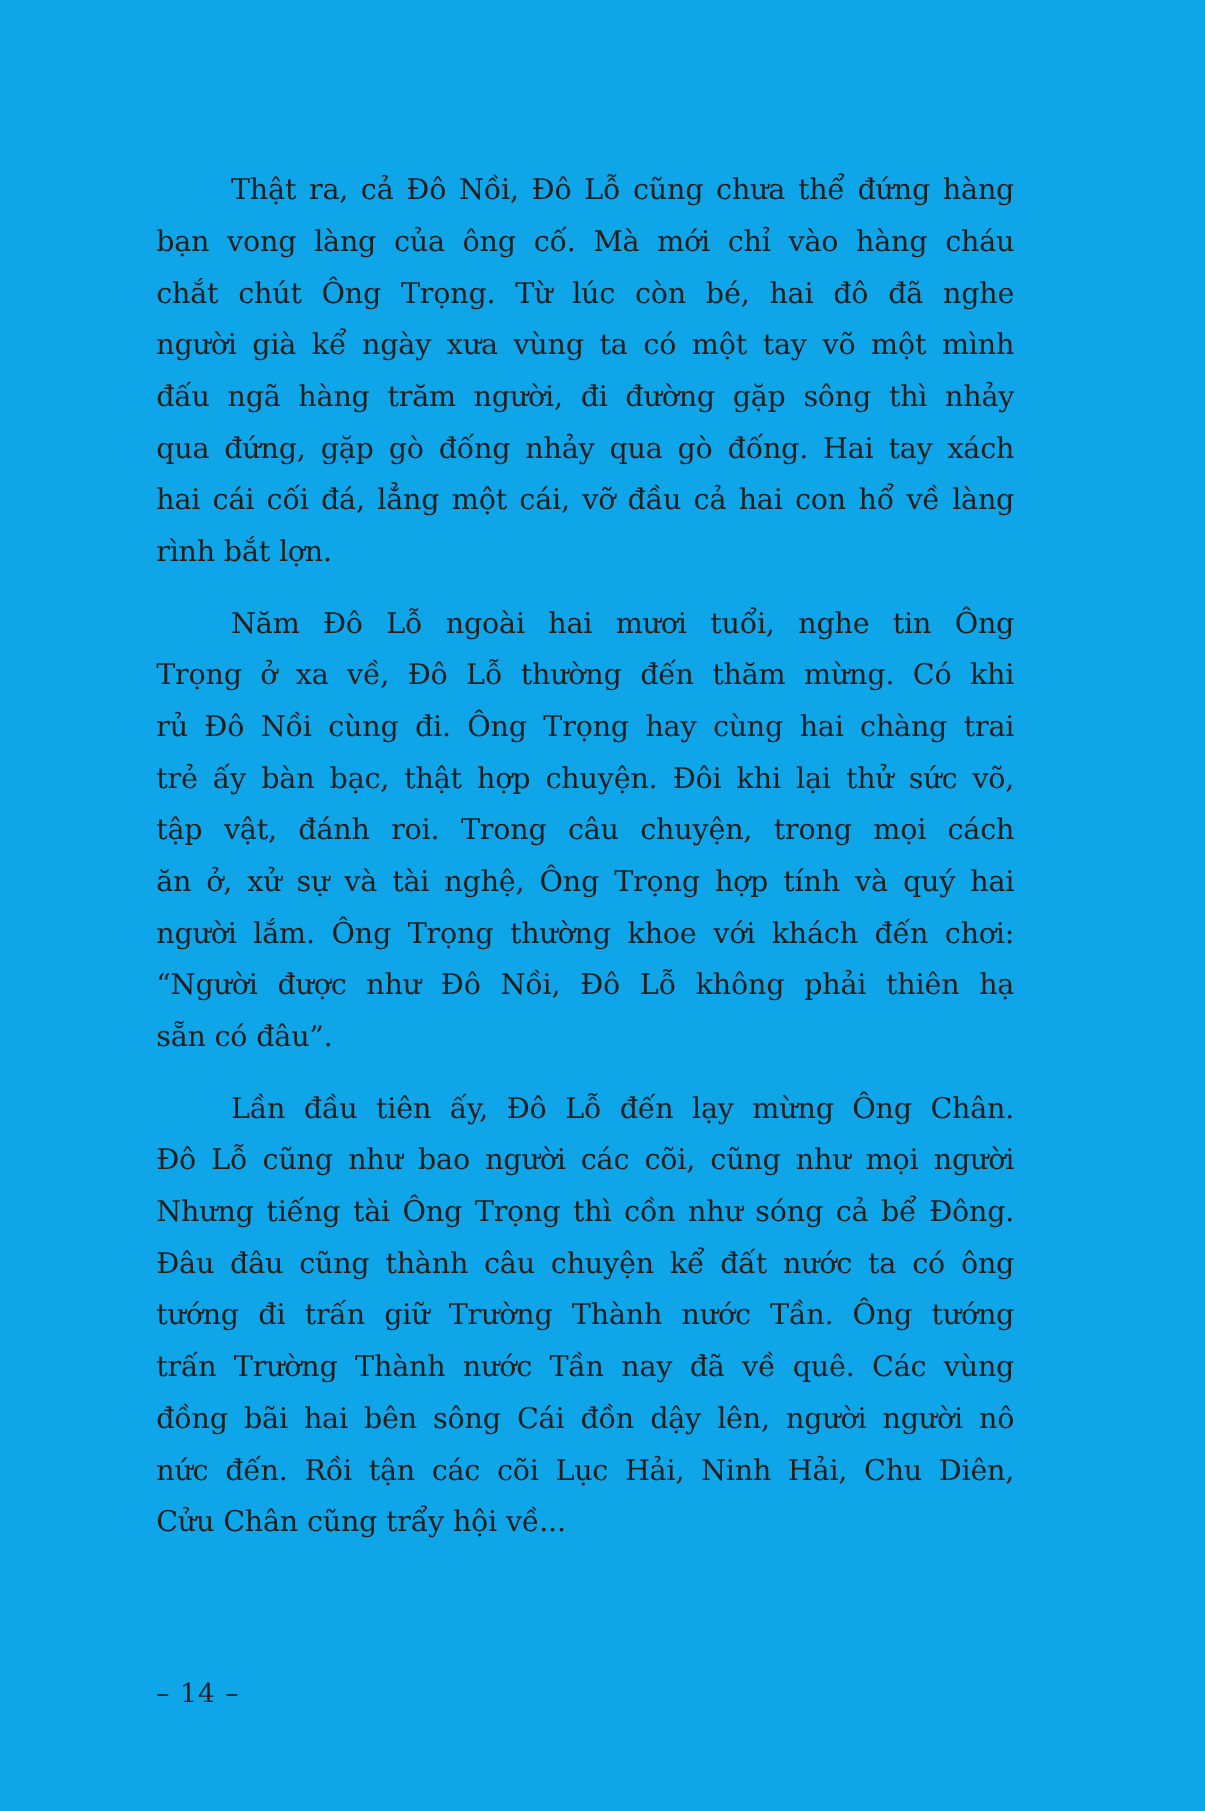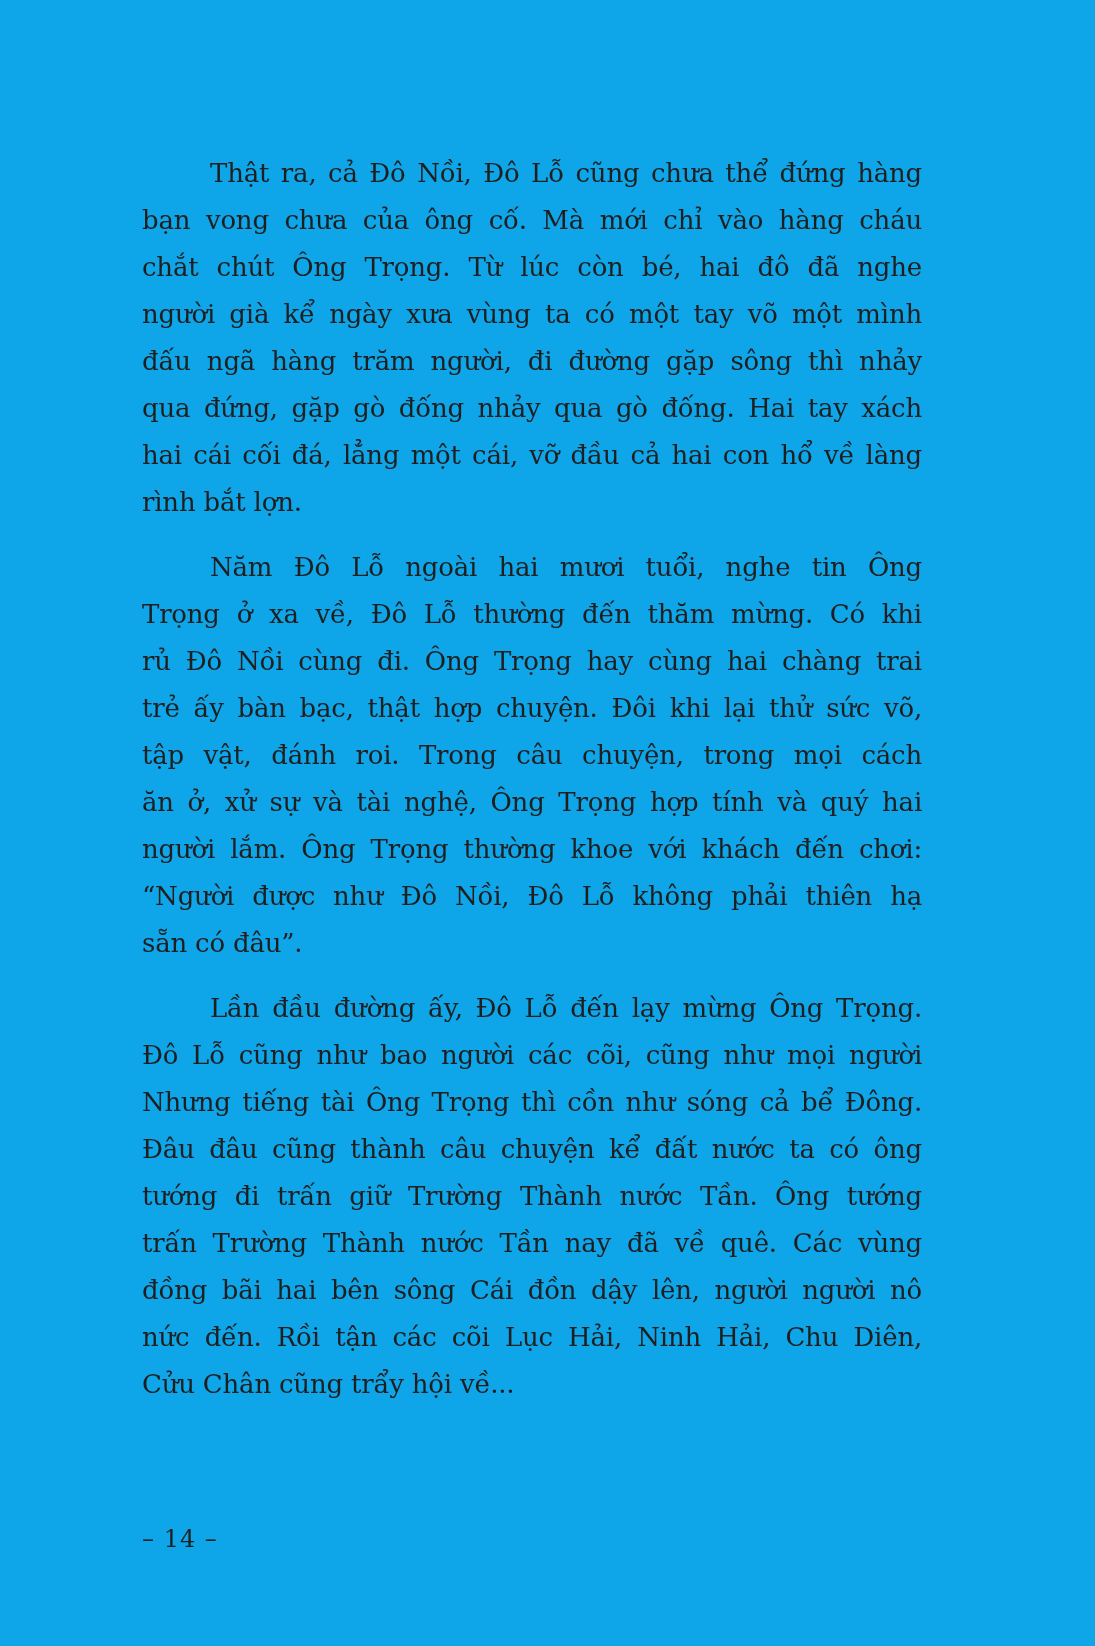--- a/index.html
+++ b/index.html
@@ -46,21 +46,21 @@
   }
 </style>
 </head>
 <body>
 
 <div class="page">
   <div class="text-block">
 
     <div class="paragraph">
       <div class="line indent">Thật ra, cả Đô Nồi, Đô Lỗ cũng chưa thể đứng hàng</div>
-      <div class="line">bạn vong chưa của ông cố. Mà mới chỉ vào hàng cháu</div>
+      <div class="line">bạn vong làng của ông cố. Mà mới chỉ vào hàng cháu</div>
       <div class="line">chắt chút Ông Trọng. Từ lúc còn bé, hai đô đã nghe</div>
       <div class="line">người già kể ngày xưa vùng ta có một tay võ một mình</div>
       <div class="line">đấu ngã hàng trăm người, đi đường gặp sông thì nhảy</div>
       <div class="line">qua đứng, gặp gò đống nhảy qua gò đống. Hai tay xách</div>
       <div class="line">hai cái cối đá, lẳng một cái, vỡ đầu cả hai con hổ về làng</div>
       <div class="line last">rình bắt lợn.</div>
     </div>
 
     <div class="paragraph">
       <div class="line indent">Năm Đô Lỗ ngoài hai mươi tuổi, nghe tin Ông</div>
@@ -68,21 +68,21 @@
       <div class="line">rủ Đô Nồi cùng đi. Ông Trọng hay cùng hai chàng trai</div>
       <div class="line">trẻ ấy bàn bạc, thật hợp chuyện. Đôi khi lại thử sức võ,</div>
       <div class="line">tập vật, đánh roi. Trong câu chuyện, trong mọi cách</div>
       <div class="line">ăn ở, xử sự và tài nghệ, Ông Trọng hợp tính và quý hai</div>
       <div class="line">người lắm. Ông Trọng thường khoe với khách đến chơi:</div>
       <div class="line">“Người được như Đô Nồi, Đô Lỗ không phải thiên hạ</div>
       <div class="line last">sẵn có đâu”.</div>
     </div>
 
     <div class="paragraph">
-      <div class="line indent">Lần đầu đường ấy, Đô Lỗ đến lạy mừng Ông Trọng.</div>
+      <div class="line indent">Lần đầu tiên ấy, Đô Lỗ đến lạy mừng Ông Chân.</div>
       <div class="line">Đô Lỗ cũng như bao người các cõi, cũng như mọi người</div>
       <div class="line">Nhưng tiếng tài Ông Trọng thì cồn như sóng cả bể Đông.</div>
       <div class="line">Đâu đâu cũng thành câu chuyện kể đất nước ta có ông</div>
       <div class="line">tướng đi trấn giữ Trường Thành nước Tần. Ông tướng</div>
       <div class="line">trấn Trường Thành nước Tần nay đã về quê. Các vùng</div>
       <div class="line">đồng bãi hai bên sông Cái đồn dậy lên, người người nô</div>
       <div class="line">nức đến. Rồi tận các cõi Lục Hải, Ninh Hải, Chu Diên,</div>
       <div class="line last">Cửu Chân cũng trẩy hội về...</div>
     </div>
 

